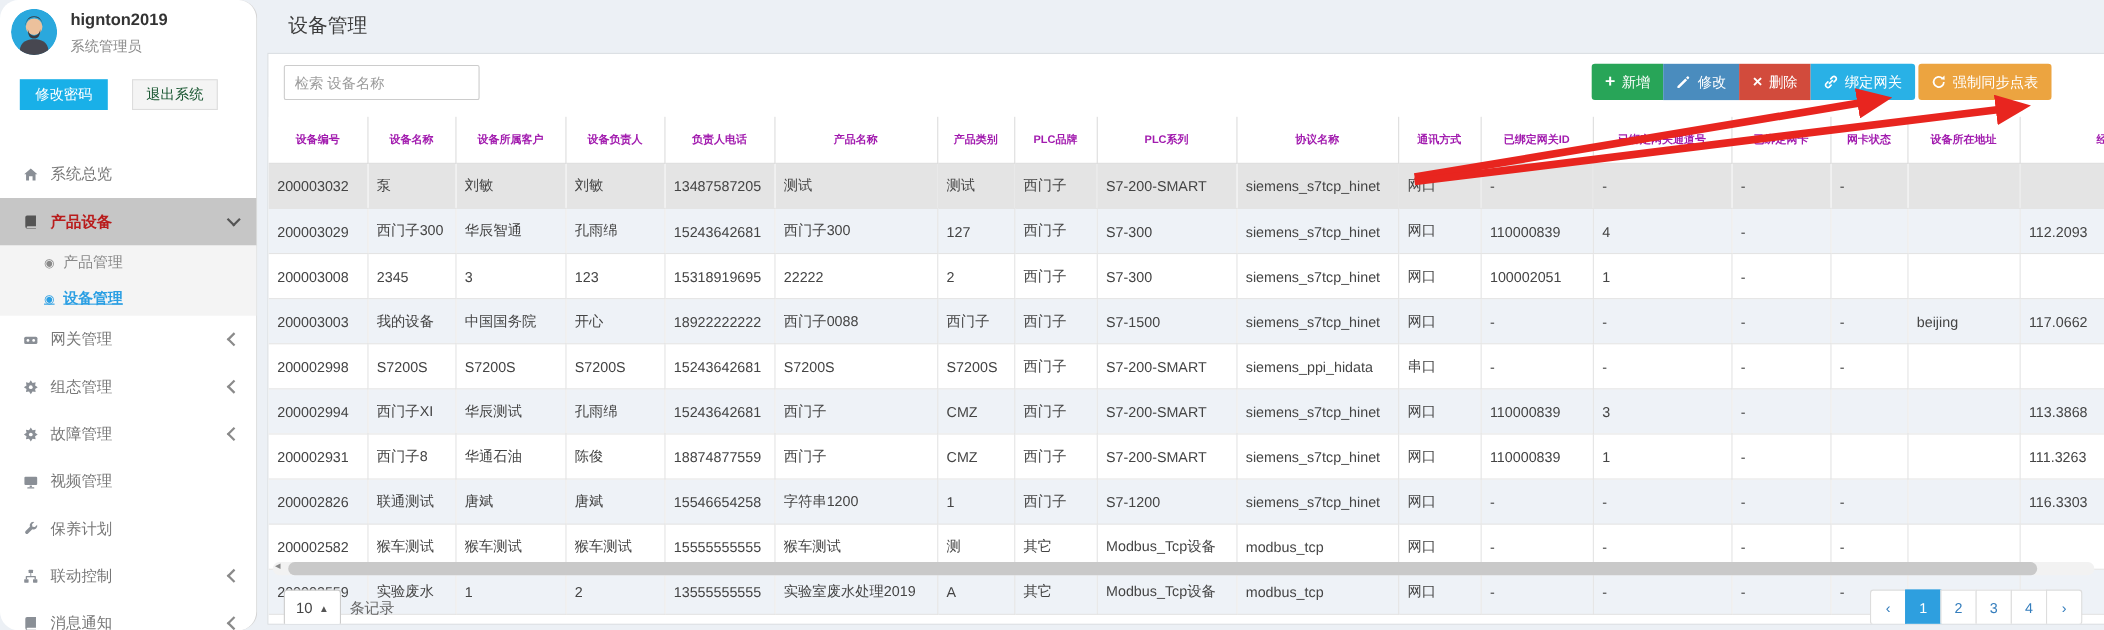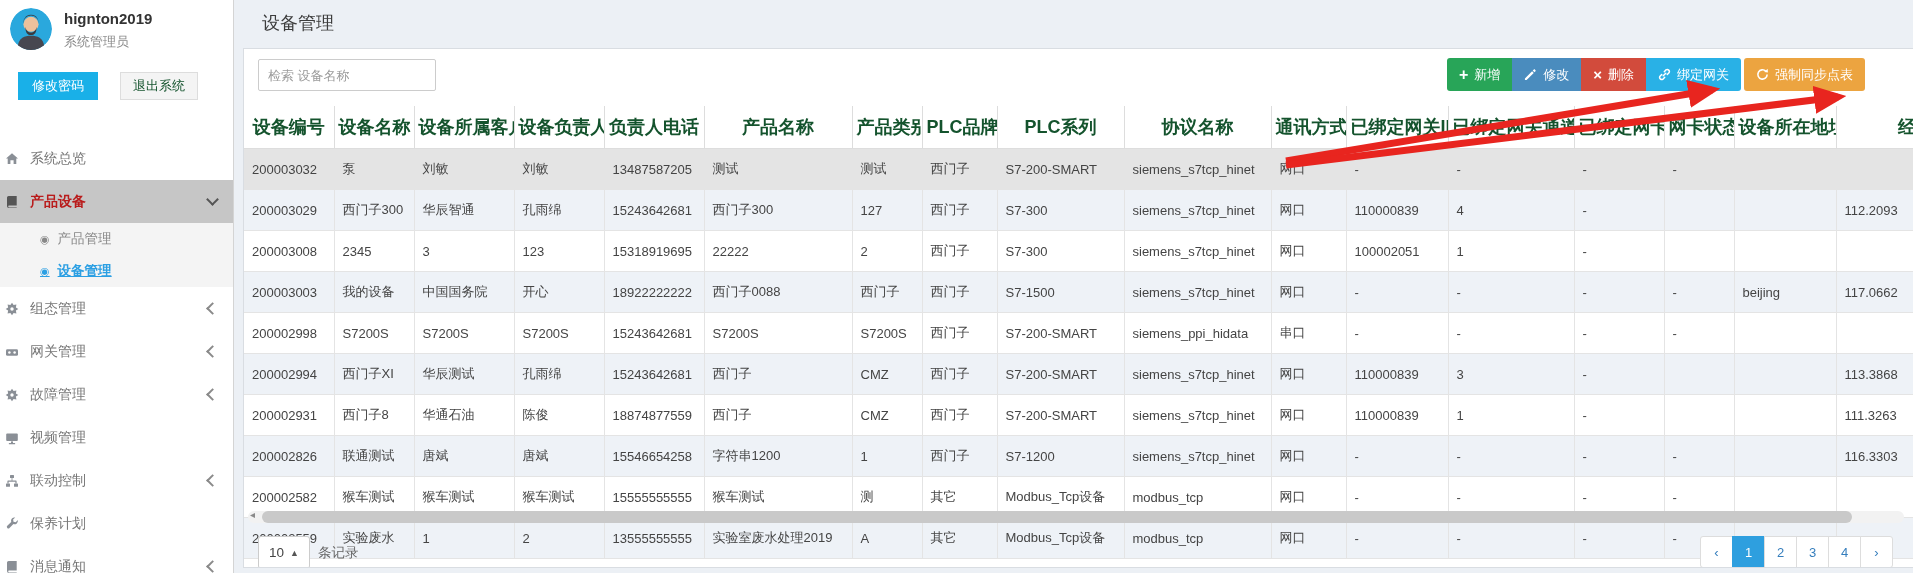--- a/index.html
+++ b/index.html
@@ -1,29 +1,29 @@
 <!DOCTYPE html>
 <html><head>
 <meta charset="utf-8">
 <style>
   html,body{margin:0;padding:0;}
   body{width:1913px;height:573px;overflow:hidden;position:relative;background:#ecf0f5;
        font-family:"Liberation Sans","DejaVu Sans",sans-serif;font-size:13px;color:#444;}
   
   .sidebar{position:absolute;left:0;top:0;width:233px;height:573px;background:#fff;
-           border-right:1px solid #d4d4d4;z-index:5;}
+           border-right:1px solid #d4d4d4;z-index:5;border-radius:17px;}
   .user-panel{position:relative;height:110px;}
   .avatar{position:absolute;left:10px;top:8px;width:42px;height:42px;border-radius:50%;overflow:hidden;}
   .u-name{position:absolute;left:64px;top:10px;font-size:15px;font-weight:bold;color:#333;}
   .u-role{position:absolute;left:64px;top:33px;font-size:13px;color:#8a8a8a;}
   .u-btns{position:absolute;left:18px;top:72px;display:flex;gap:22px;}
   .btn-pass{background:#19b0e8;color:#fff;border:none;height:28px;padding:0 14px;font-size:13px;cursor:pointer;font-family:Liberation Serif, serif;}
   .btn-exit{background:#f4f4f4;color:#14532d;border:1px solid #ddd;height:28px;padding:0 12px;font-size:13px;cursor:pointer;}
   .menu{position:absolute;left:0;top:137px;width:100%;}
-  .m-item{position:relative;height:43px;display:flex;align-items:center;
+  .m-item{position:relative;height:43px;display:flex;align-items:center;padding-left:16px;
           color:#777;font-size:14px;cursor:pointer;}
   .m-item .ic{width:24px;display:inline-flex;justify-content:center;margin-right:6px;color:#8a8f96;}
   .m-item.parent-active{background:#c6c6c6;color:#b91c1c;font-weight:bold;}
   .m-item.parent-active .ic{color:#555;}
   .submenu{background:#f4f4f4;}
   .s-item{height:32px;display:flex;align-items:center;padding-left:40px;color:#888;font-size:13.5px;cursor:pointer;}
   .s-item .dot{margin-right:8px;font-size:11px;}
   .s-item.active{color:#2b9fe3;text-decoration:underline;font-weight:bold;}
   .chev{position:absolute;right:16px;top:50%;width:7px;height:7px;margin-top:-5px;}
   .chev.left{border-left:2px solid #8a8a8a;border-bottom:2px solid #8a8a8a;transform:rotate(45deg);}
@@ -40,21 +40,21 @@
   .tbar{position:absolute;left:1203px;top:9px;display:flex;align-items:center;}
   .tb{height:33px;border:none;color:#fff;font-size:13px;padding:0 12px;display:flex;align-items:center;
       gap:6px;cursor:pointer;font-family:inherit;white-space:nowrap;}
   .tb:first-child{border-radius:3px 0 0 3px;}
   .tb:nth-child(4){border-radius:0 3px 3px 0;}
   .tb.gap{margin-left:3px;border-radius:3px;}
   .tb .bic{display:inline-flex;font-weight:bold;font-size:15px;}
   
   .tablewrap{position:absolute;left:0;top:57px;width:1700px;overflow:hidden;}
   table{border-collapse:collapse;table-layout:fixed;width:1752px;}
-  th{height:38px;font-size:18px;font-weight:bold;color:#14532d;text-align:center;
+  th{height:38px;font-size:10px;font-weight:bold;color:#a21caf;text-align:center;
      border:1px solid #ddd;border-top:none;padding:2px 4px;background:#fff;overflow:hidden;white-space:nowrap;}
   td{height:36px;font-size:13px;color:#444;padding:2px 8px;border:1px solid #e4e4e4;
      overflow:hidden;white-space:nowrap;background:transparent;}
   tbody tr{cursor:pointer;}
   tbody tr:nth-child(even){background:#eef2f7;}
   tbody tr.selected{background:#e4e4e4;}
   table, th:first-child, td:first-child{border-left:none;}
   
   .hscroll{position:absolute;left:4px;top:462px;width:1656px;height:12px;background:#f2f2f2;
            border-radius:6px;}
@@ -119,77 +119,77 @@
           <span>产品管理</span>
         </div>
         <div class="s-item active">
           <span class="dot">◉</span>
           <span>设备管理</span>
         </div>
       </div>
       <div class="m-item">
         <span class="ic">
           <svg width="14" height="14" viewBox="0 0 14 14">
-            <polygon fill="currentColor" points="13.3,7 10.9,8.6 11.4,11.4 8.6,10.9 7,13.3 5.4,10.9 2.6,11.4 3.1,8.6 0.7,7 3.1,5.4 2.6,2.6 5.4,3.1 7,0.7 8.6,3.1 11.4,2.6 10.9,5.4"></polygon>
-            <circle cx="7" cy="7" r="1.7" fill="#fff"></circle>
-          </svg>
-        </span>
-        <span>组态管理</span>
-        <span class="chev left"></span>
-      </div>
-      <div class="m-item">
-        <span class="ic">
-          <svg width="14" height="14" viewBox="0 0 14 14">
             <rect x="1" y="4.2" width="12" height="6.6" rx="1.4" fill="currentColor"></rect>
             <circle cx="4.4" cy="7.5" r="1.25" fill="#fff"></circle>
             <circle cx="9.6" cy="7.5" r="1.25" fill="#fff"></circle>
           </svg>
         </span>
         <span>网关管理</span>
         <span class="chev left"></span>
       </div>
       <div class="m-item">
         <span class="ic">
           <svg width="14" height="14" viewBox="0 0 14 14">
             <polygon fill="currentColor" points="13.3,7 10.9,8.6 11.4,11.4 8.6,10.9 7,13.3 5.4,10.9 2.6,11.4 3.1,8.6 0.7,7 3.1,5.4 2.6,2.6 5.4,3.1 7,0.7 8.6,3.1 11.4,2.6 10.9,5.4"></polygon>
             <circle cx="7" cy="7" r="1.7" fill="#fff"></circle>
           </svg>
         </span>
+        <span>组态管理</span>
+        <span class="chev left"></span>
+      </div>
+      <div class="m-item">
+        <span class="ic">
+          <svg width="14" height="14" viewBox="0 0 14 14">
+            <polygon fill="currentColor" points="13.3,7 10.9,8.6 11.4,11.4 8.6,10.9 7,13.3 5.4,10.9 2.6,11.4 3.1,8.6 0.7,7 3.1,5.4 2.6,2.6 5.4,3.1 7,0.7 8.6,3.1 11.4,2.6 10.9,5.4"></polygon>
+            <circle cx="7" cy="7" r="1.7" fill="#fff"></circle>
+          </svg>
+        </span>
         <span>故障管理</span>
         <span class="chev left"></span>
       </div>
       <div class="m-item">
         <span class="ic">
           <svg width="14" height="14" viewBox="0 0 14 14">
             <rect x="1.2" y="2.4" width="11.6" height="7.6" rx="1" fill="currentColor"></rect>
             <rect x="6" y="10.4" width="2" height="1.6" fill="currentColor"></rect>
             <rect x="3.8" y="12" width="6.4" height="1.2" rx="0.5" fill="currentColor"></rect>
           </svg>
         </span>
         <span>视频管理</span>
+      </div>
+      <div class="m-item">
+        <span class="ic">
+          <svg width="14" height="14" viewBox="0 0 14 14">
+            <path fill="currentColor" d="M12.8 3.1a3.4 3.4 0 0 1-4.4 4L4.5 11a1.55 1.55 0 1 1-2.2-2.2l3.9-3.9a3.4 3.4 0 0 1 4-4.4L8.1 2.6l.4 2.2 2.2.4z"></path>
+          </svg>
+        </span>
+        <span>保养计划</span>
       </div>
       <div class="m-item">
         <span class="ic">
           <svg width="14" height="14" viewBox="0 0 14 14">
             <rect x="5" y="1" width="4" height="3" rx="0.5" fill="currentColor"></rect>
             <rect x="1" y="9.5" width="4" height="3.2" rx="0.5" fill="currentColor"></rect>
             <rect x="9" y="9.5" width="4" height="3.2" rx="0.5" fill="currentColor"></rect>
             <path fill="currentColor" d="M6.6 4h.8v2.6H11a.6.6 0 0 1 .6.6V9.5h-1.2V7.8H3.6v1.7H2.4V7.2a.6.6 0 0 1 .6-.6h3.6z"></path>
           </svg>
         </span>
         <span>联动控制</span>
         <span class="chev left"></span>
-      </div>
-      <div class="m-item">
-        <span class="ic">
-          <svg width="14" height="14" viewBox="0 0 14 14">
-            <path fill="currentColor" d="M12.8 3.1a3.4 3.4 0 0 1-4.4 4L4.5 11a1.55 1.55 0 1 1-2.2-2.2l3.9-3.9a3.4 3.4 0 0 1 4-4.4L8.1 2.6l.4 2.2 2.2.4z"></path>
-          </svg>
-        </span>
-        <span>保养计划</span>
       </div>
       <div class="m-item">
         <span class="ic">
           <svg width="14" height="14" viewBox="0 0 14 14">
             <path fill="currentColor" d="M3.6 1h8.1v9.6H3.9a1 1 0 0 0 0 1.9h7.8V13H3.8A2 2 0 0 1 2 11V2.6A1.6 1.6 0 0 1 3.6 1z"></path>
           </svg>
         </span>
         <span>消息通知</span>
         <span class="chev left"></span>
       </div>

